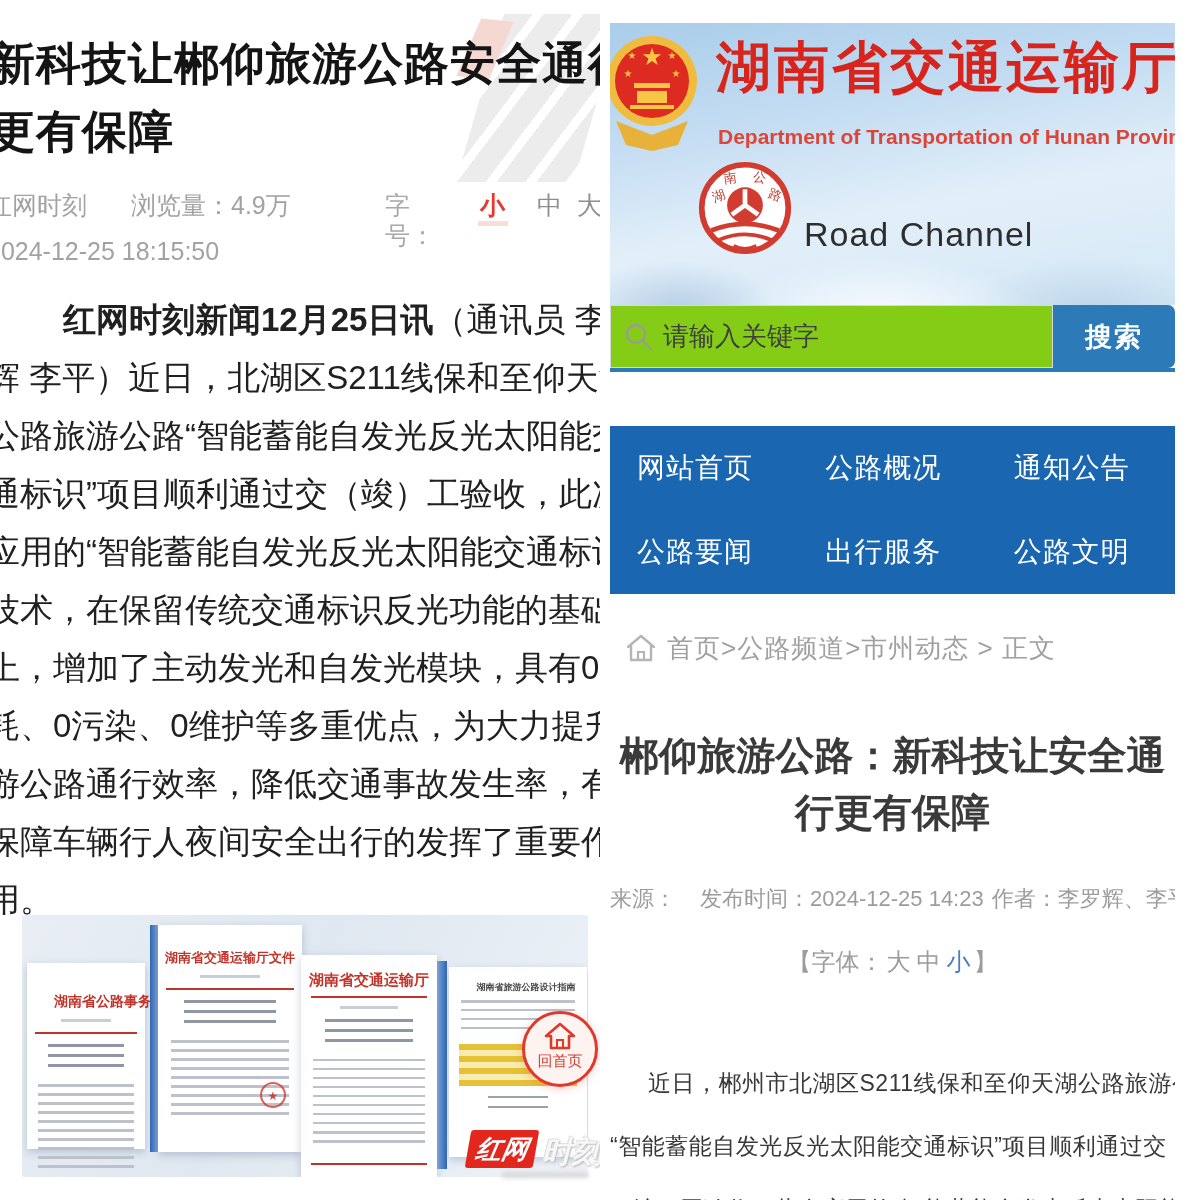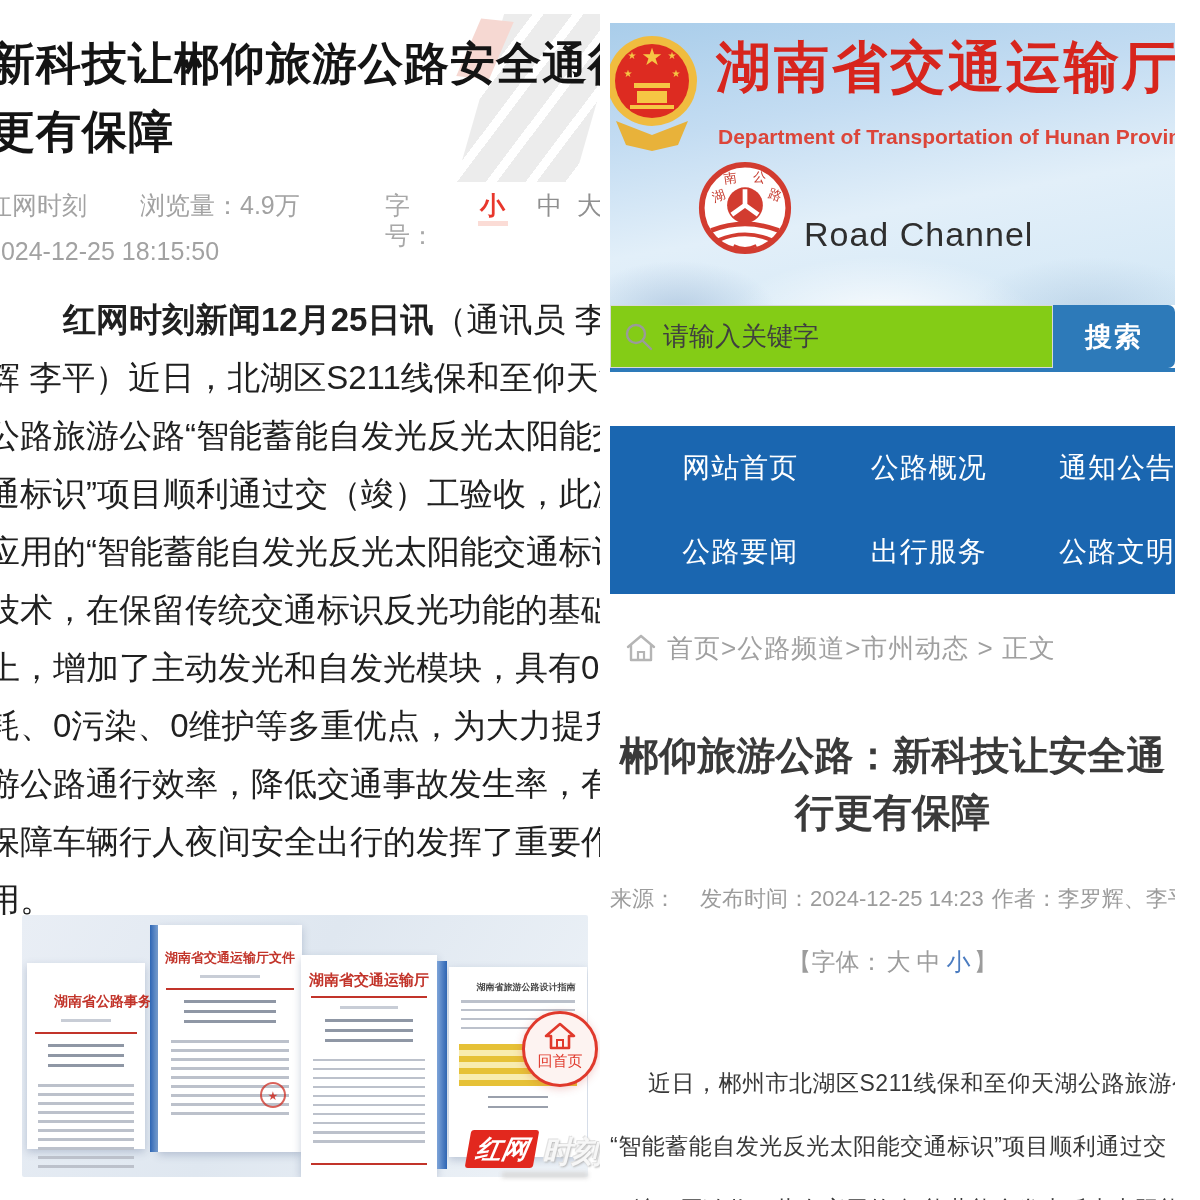--- a/index.html
+++ b/index.html
@@ -14,21 +14,21 @@
                  background:repeating-linear-gradient(115deg,#ececec 0 26px,#ffffff 26px 36px);
                  transform:skewX(-16deg); }
   .lp-wm .wm-b { position:absolute; left:6px; top:6px; width:34px; height:58px;
                  background:#f6d8d2; transform:skewX(-18deg) rotate(6deg); }
 
   .lp-title { position:absolute; left:-10px; top:30px; z-index:1; font-size:45px; font-weight:bold;
               color:#141414; line-height:68px; letter-spacing:1px; white-space:nowrap; }
 
   .lp-meta { position:absolute; left:-13px; top:190px; height:30px; line-height:30px;
              font-size:25px; color:#a2a2a2; white-space:nowrap; }
-  .lp-meta .views { position:absolute; left:153px; top:0; white-space:nowrap; }
+  .lp-meta .views { position:absolute; left:144px; top:0; white-space:nowrap; }
 
   .lp-fontsize { position:absolute; left:385px; top:190px; height:34px; font-size:25px; color:#a8a8a8; }
   .fs-label { position:absolute; left:0; top:0; line-height:30px; }
   .fs-s { position:absolute; left:95px; top:0; line-height:30px; color:#e8372c; font-weight:bold; }
   .fs-s::after { content:""; position:absolute; left:-2px; bottom:-6px; width:30px; height:5px; background:#fbdcd6; }
   .fs-m { position:absolute; left:152px; top:0; line-height:30px; color:#8f8f8f; }
   .fs-l { position:absolute; left:192px; top:0; line-height:30px; color:#8f8f8f; }
 
   .lp-date { position:absolute; left:-13px; top:236px; font-size:25px; color:#a2a2a2; line-height:30px; white-space:nowrap; }
 
@@ -105,21 +105,21 @@
                      font-family:"Liberation Sans","DejaVu Sans",sans-serif; }
   .rp-search input::placeholder { color:#3f3f3f; opacity:1; }
   .mag { position:absolute; left:13px; top:16px; z-index:2; }
   .rp-search .btn { position:absolute; left:443px; top:0; width:122px; height:63px; background:#2d7ab9;
                     color:#fff; font-size:27px; font-weight:bold; border:none; border-radius:0 7px 7px 0;
                     letter-spacing:2px; cursor:pointer; }
   .rp-underline { position:absolute; left:0; top:368px; width:565px; height:4px; background:#2d7ab9; }
 
   .rp-nav { position:absolute; left:0; top:426px; width:565px; height:168px; background:#1a66b0;
             display:grid; grid-template-columns:repeat(3,1fr); grid-template-rows:1fr 1fr; align-items:center; }
-  .rp-nav .item { padding-left:27px; font-size:28px; color:#fff; letter-spacing:1px; cursor:pointer; white-space:nowrap;text-align:right; }
+  .rp-nav .item { padding-left:27px; font-size:28px; color:#fff; letter-spacing:1px; cursor:pointer; white-space:nowrap; }
 
   .rp-bc { position:absolute; left:0; top:628px; width:565px; height:40px; }
   .rp-bc .bc-text { position:absolute; left:57px; top:0; line-height:40px; font-size:26px; color:#a0a0a0;
                     letter-spacing:1px; white-space:nowrap; }
   .bc-home { position:absolute; left:15px; top:4px; }
 
   .rp-title { position:absolute; left:0; top:727px; width:565px; text-align:center; font-size:39px;
               font-weight:bold; color:#3a3a3a; line-height:57px; }
 
   .rp-meta { position:absolute; left:0; top:884px; width:565px; text-align:center; font-size:22px;

